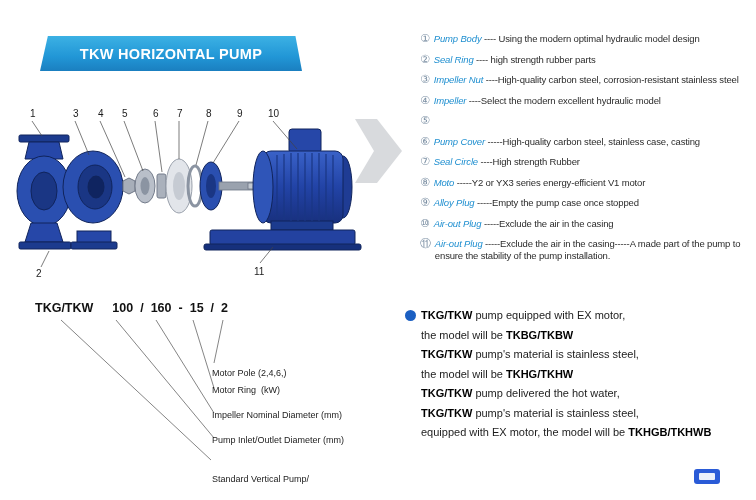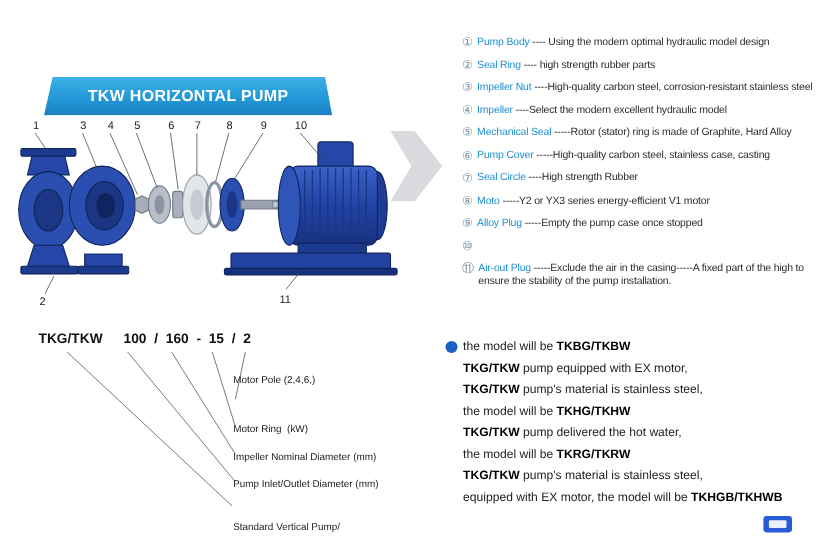--- a/index.html
+++ b/index.html
@@ -3,44 +3,44 @@
 <meta charset="utf-8">
 <style>
   * { margin:0; padding:0; box-sizing:border-box; }
   html,body { background:#ffffff; font-family:"Liberation Sans", sans-serif; }
   .page { position:relative; width:756px; height:500px; background:#ffffff; overflow:hidden; }
 
   
   .banner { position:absolute; left:40px; top:36px; width:262px; height:35px;
             background:linear-gradient(180deg,#3cb1e4 0%,#2196d6 60%,#1a7fc0 100%);
             clip-path:polygon(3% 0, 97.5% 0, 100% 100%, 0 100%);
-            display:flex; align-items:center; justify-content:center;margin-top:34px; }
+            display:flex; align-items:center; justify-content:center; }
   .banner-text { color:#ffffff; font-weight:bold; font-size:14.5px; letter-spacing:.3px; }
 
   
   .diagram { position:absolute; left:5px; top:95px; width:410px; height:195px; }
   .callout-num { font-size:10px; fill:#1a1a1a; font-family:"Liberation Sans",sans-serif; }
 
   
   .parts { position:absolute; left:420px; top:33px; width:334px; }
   .part-row { display:flex; align-items:flex-start; margin-bottom:9px;
               font-size:9.5px; letter-spacing:-0.15px; line-height:11.5px; }
   .pnum { color:#7b8fa3; font-size:11px; line-height:11.5px; margin-right:4px;
           flex:0 0 auto; font-family:"DejaVu Sans",sans-serif; }
   .ptext { display:block; }
-  .pname { color:#1f8fd0; }
+  .pname { color:#1f8fd0;font-style:italic; }
   .pdesc { color:#2b2b2b; }
 
   
   .model-code-line { position:absolute; left:35px; top:301px; display:flex; gap:7px;
                      font-size:12.5px; font-weight:bold; color:#111; }
   .model-code-line .series { margin-right:12px; }
   .code-connectors { position:absolute; left:35px; top:318px; width:200px; height:150px; }
   .code-label { position:absolute; left:212px; font-size:9px; color:#222; white-space:pre; line-height:10px; }
-  .lbl1 { top:340px; } .lbl2 { top:385px; } .lbl3 { top:410px; } .lbl4 { top:435px; } .lbl5 { top:454px; }
+  .lbl1 { top:368px; } .lbl2 { top:385px; } .lbl3 { top:410px; } .lbl4 { top:435px; } .lbl5 { top:454px; }
 
   
   .notes { position:absolute; left:405px; top:306px; width:350px;
            font-size:11px; line-height:19.5px; color:#1c1c1c; padding-left:16px; }
   .bullet { position:absolute; left:0; top:4px; width:11px; height:11px; border-radius:50%;
             background:#1b5fc2; }
   .notes b { color:#000; }
 
   
   .footer-logo { position:absolute; left:694px; top:469px; width:26px; height:15px;
@@ -176,44 +176,44 @@
     <div class="part-row">
       <span class="pnum">③</span>
       <span class="ptext"><span class="pname">Impeller Nut</span><span class="pdesc"> ----High-quality carbon steel, corrosion-resistant stainless steel</span></span>
     </div>
     <div class="part-row">
       <span class="pnum">④</span>
       <span class="ptext"><span class="pname">Impeller</span><span class="pdesc"> ----Select the modern excellent hydraulic model</span></span>
     </div>
     <div class="part-row">
       <span class="pnum">⑤</span>
-      <span class="ptext"><span class="pname">Mechanical Seal</span><span class="pdesc"> -----Rotor (stator) ring is made of Graphite, Hard Alloy</span></span>
     </div>
     <div class="part-row">
       <span class="pnum">⑥</span>
       <span class="ptext"><span class="pname">Pump Cover</span><span class="pdesc"> -----High-quality carbon steel, stainless case, casting</span></span>
     </div>
     <div class="part-row">
       <span class="pnum">⑦</span>
       <span class="ptext"><span class="pname">Seal Circle</span><span class="pdesc"> ----High strength Rubber</span></span>
     </div>
     <div class="part-row">
       <span class="pnum">⑧</span>
       <span class="ptext"><span class="pname">Moto</span><span class="pdesc"> -----Y2 or YX3 series energy-efficient V1 motor</span></span>
     </div>
     <div class="part-row">
       <span class="pnum">⑨</span>
       <span class="ptext"><span class="pname">Alloy Plug</span><span class="pdesc"> -----Empty the pump case once stopped</span></span>
     </div>
     <div class="part-row">
       <span class="pnum">⑩</span>
+      <span class="ptext"><span class="pname">Air-out Plug</span><span class="pdesc"> -----Exclude the air in the casing</span></span>
     </div>
     <div class="part-row">
       <span class="pnum">⑪</span>
-      <span class="ptext"><span class="pname">Air-out Plug</span><span class="pdesc"> -----Exclude the air in the casing-----A fixed part of the high to ensure the stability of the pump installation.</span></span>
+      <span class="ptext"><span class="pname">Air-out Plug</span><span class="pdesc"> -----Exclude the air in the casing-----A made part of the pump to ensure the stability of the pump installation.</span></span>
     </div>
   </div>
 
   <div class="model-code-line">
     <span class="series">TKG/TKW</span>
     <span>100</span>
     <span>/</span>
     <span>160</span>
     <span>-</span>
     <span>15</span>
@@ -236,30 +236,29 @@
   <div class="code-label lbl3">Impeller Nominal Diameter (mm)</div>
   <div class="code-label lbl4">Pump Inlet/Outlet Diameter (mm)</div>
   <div class="code-label lbl5">
     <div>Standard Vertical Pump/</div>
     
   </div>
 
   <div class="notes">
     <span class="bullet"></span>
     <div>
+      <div><b>TKG/TKW</b><span> pump equipped with EX motor,</span></div>
       <div><span>the model will be </span><b>TKBG/TKBW</b></div>
-      <div><b>TKG/TKW</b><span> pump equipped with EX motor,</span></div>
     </div>
     <div>
       <div><b>TKG/TKW</b><span> pump's material is stainless steel,</span></div>
       <div><span>the model will be </span><b>TKHG/TKHW</b></div>
     </div>
     <div>
       <div><b>TKG/TKW</b><span> pump delivered the hot water,</span></div>
-      <div><span>the model will be </span><b>TKRG/TKRW</b></div>
     </div>
     <div>
       <div><b>TKG/TKW</b><span> pump's material is stainless steel,</span></div>
       <div><span>equipped with EX motor, the model will be </span><b>TKHGB/TKHWB</b></div>
     </div>
   </div>
 
   <div class="footer-logo"></div>
 
 </div>

